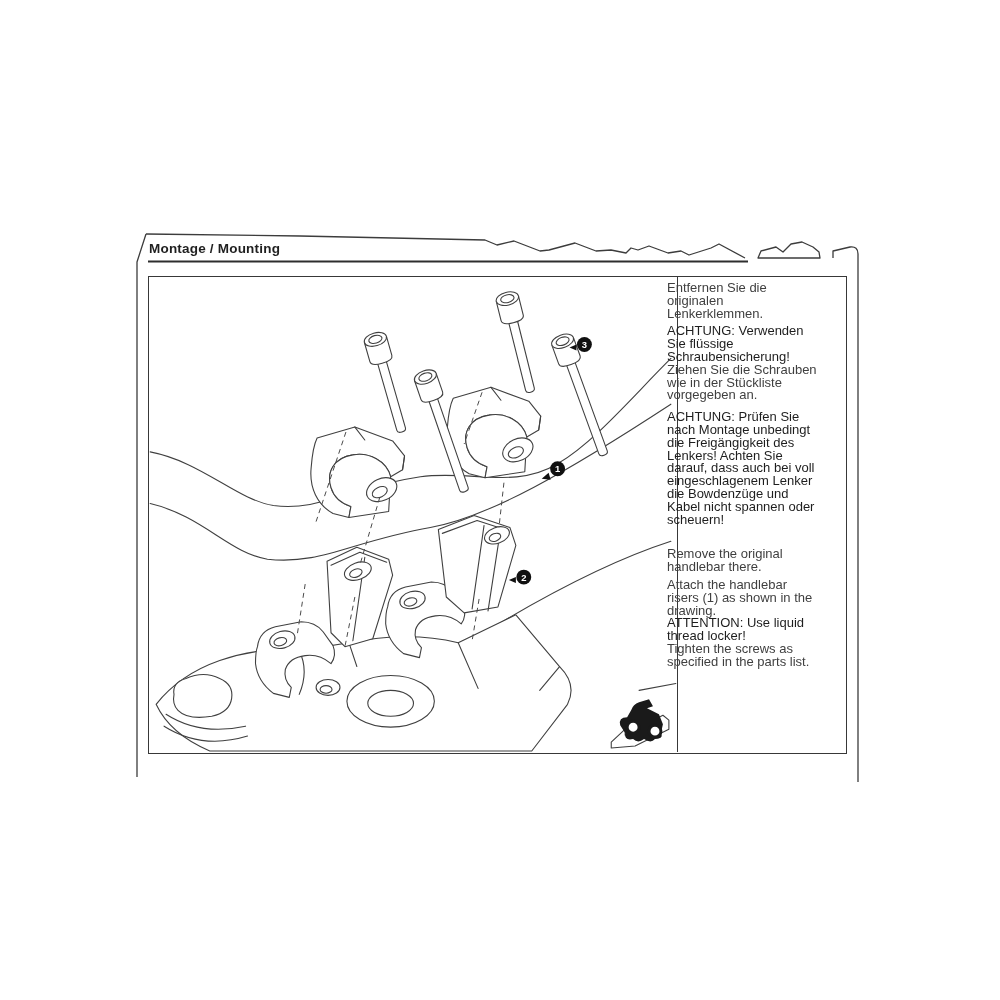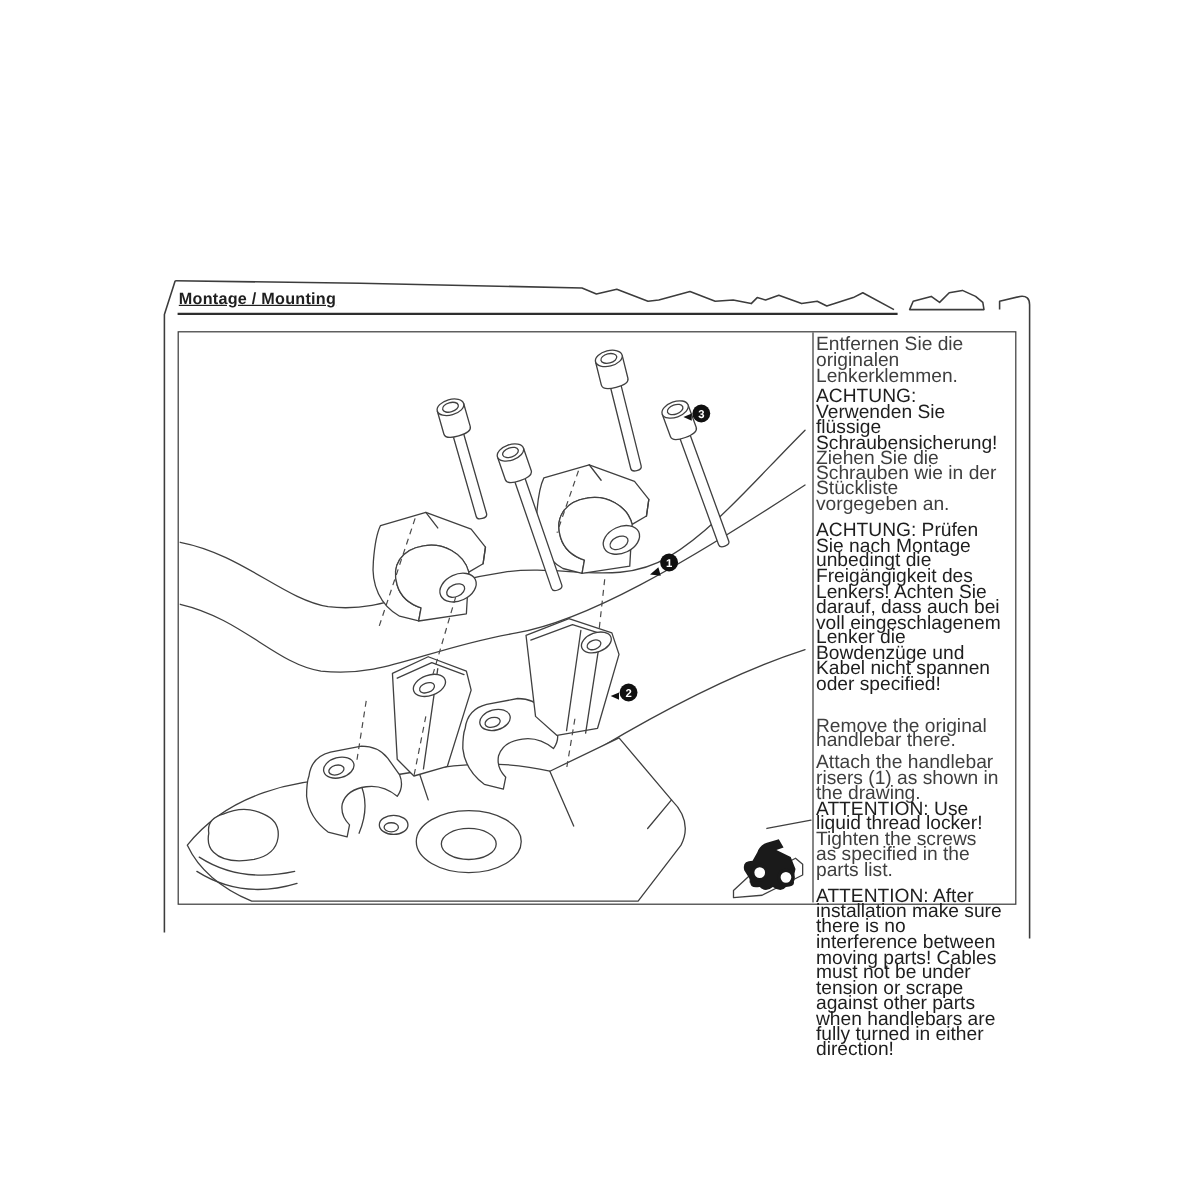--- a/index.html
+++ b/index.html
@@ -4,34 +4,34 @@
 <style>
   html,body{margin:0;padding:0;}
   body{
     width:1000px;height:1000px;position:relative;background:#ffffff;
     font-family:"Liberation Sans","DejaVu Sans",sans-serif;
     overflow:hidden;
   }
   #page-edges{position:absolute;left:0;top:0;z-index:1;}
   .heading{
     position:absolute;left:149px;top:241px;z-index:3;
-    font-size:13.5px;font-weight:bold;color:#1f1f1f;letter-spacing:.2px;text-decoration:underline;
+    font-size:13.5px;font-weight:bold;color:#1f1f1f;letter-spacing:.2px;
   }
   .main-box{
     position:absolute;left:148px;top:276px;width:699px;height:478px;
     border:1.6px solid #383838;box-sizing:border-box;z-index:2;background:#fff;
   }
   .drawing-area{
     position:absolute;left:0;top:0;width:528px;height:475px;
     border-right:1.4px solid #383838;
   }
   .text-col{
-    position:absolute;left:524px;top:0;width:168px;height:475px;
+    position:absolute;left:511px;top:0;width:168px;height:475px;
     padding:5px 6px 4px 7px;box-sizing:border-box;
-    font-size:16px;line-height:12.8px;color:#3f3f3f;
+    font-size:13px;line-height:12.8px;color:#3f3f3f;
   }
   .text-col p{margin:0;}
   .text-col p.b{font-weight:normal;color:#1e1e1e;}
   .g5{margin-bottom:5px !important;}
   .g9{margin-bottom:9px !important;}
   .g22{margin-bottom:22px !important;}
   svg .ln{fill:none;stroke:#404040;stroke-width:1.1;stroke-linejoin:round;stroke-linecap:round;}
   svg .fw{fill:#ffffff;stroke:#404040;stroke-width:1.1;stroke-linejoin:round;}
   svg .dash{fill:none;stroke:#4a4a4a;stroke-width:1;stroke-dasharray:5 4;}
   svg .co{fill:#101010;}
@@ -179,20 +179,19 @@
         <circle class="co" cx="437" cy="68" r="7.5"></circle>
         <text class="cot" x="437" y="71.5">3</text>
       </g>
     </svg>
   </div>
 
   <div class="text-col">
     <p class="g5">Entfernen Sie die originalen Lenkerklemmen.</p>
     <p class="b">ACHTUNG: Verwenden Sie flüssige Schraubensicherung!</p>
     <p class="g9">Ziehen Sie die Schrauben wie in der Stückliste vorgegeben an.</p>
-    <p class="b g22">ACHTUNG: Prüfen Sie nach Montage unbedingt die Freigängigkeit des Lenkers! Achten Sie darauf, dass auch bei voll eingeschlagenem Lenker die Bowdenzüge und Kabel nicht spannen oder specified!</p>
+    <p class="b g22">ACHTUNG: Prüfen Sie nach Montage unbedingt die Freigängigkeit des Lenkers! Achten Sie darauf, dass auch bei voll eingeschlagenem Lenker die Bowdenzüge und Kabel nicht spannen oder scheuern!</p>
     <p class="g5">Remove the original handlebar there.</p>
     <p>Attach the handlebar risers (1) as shown in the drawing.</p>
     <p class="b">ATTENTION: Use liquid thread locker!</p>
     <p class="g9">Tighten the screws as specified in the parts list.</p>
-    <p class="b">ATTENTION: After installation make sure there is no interference between moving parts! Cables must not be under tension or scrape against other parts when handlebars are fully turned in either direction!</p>
   </div>
 </div>
 
 </body></html>

